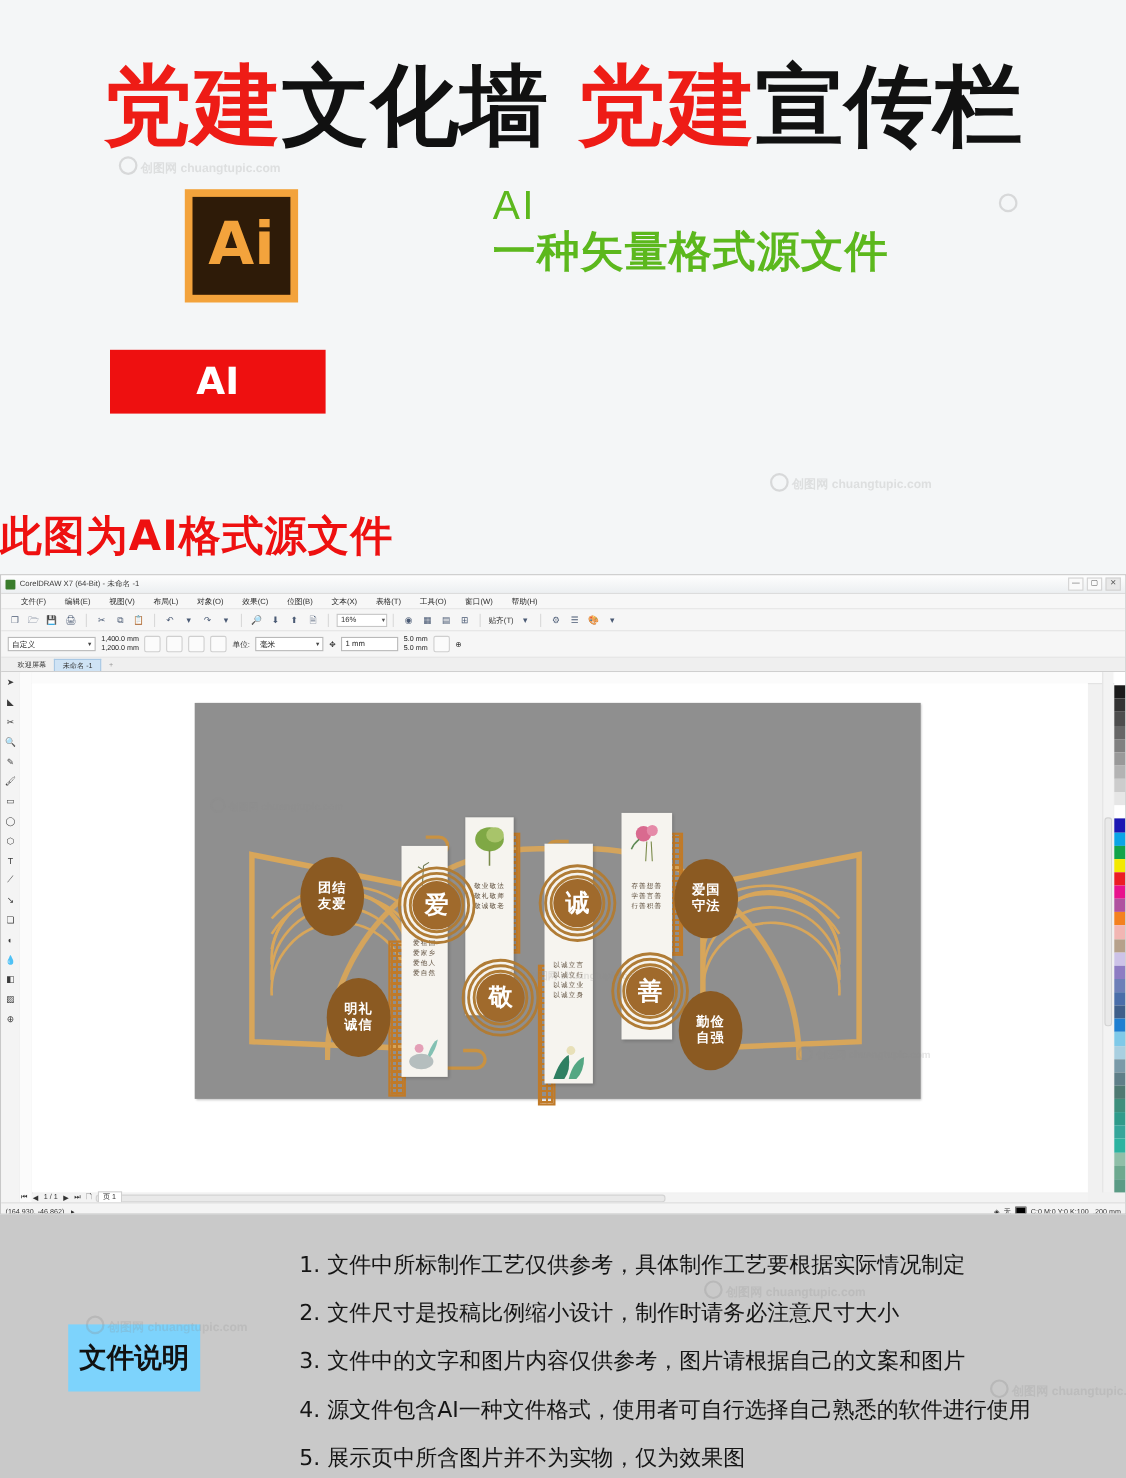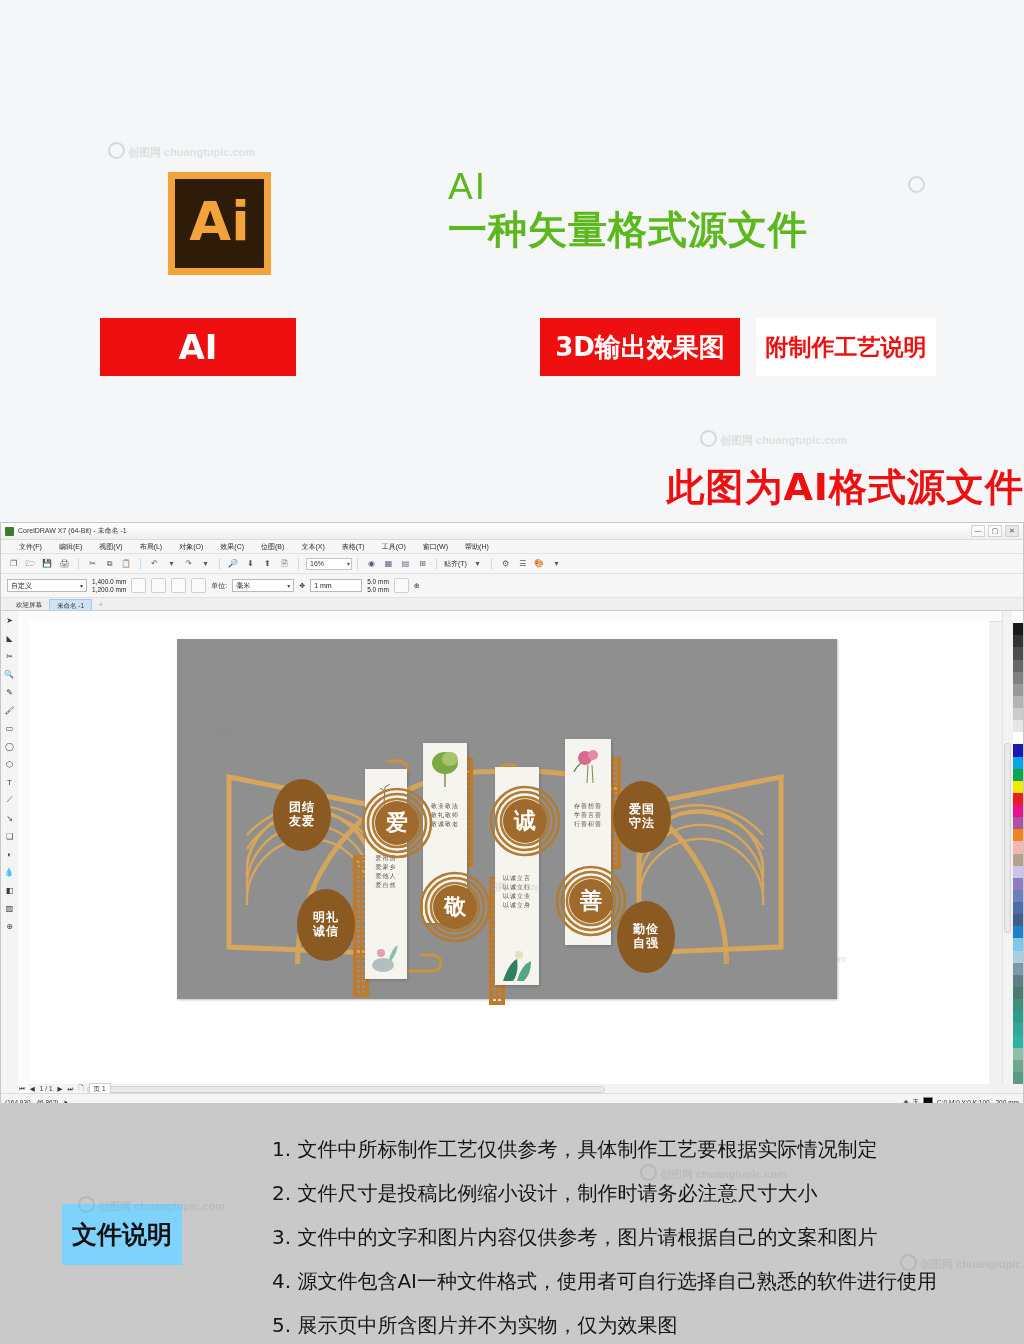--- a/index.html
+++ b/index.html
@@ -46,21 +46,21 @@
   .badge.b2{left:318px;width:204px;background:#fff;color:#ee1010;}
   .badge.b3{left:540px;width:200px;background:#ee1010;color:#fff;font-size:26px;}
   .badge.b4{left:756px;width:180px;background:#fff;color:#ee1010;font-size:23px;}
 
   .promo-sub{
     position:absolute;left:0;top:404px;width:1024px;text-align:center;
     font-size:31px;color:#141414;font-weight:500;letter-spacing:0px;white-space:nowrap;
     font-family:"DejaVu Sans","Liberation Sans",sans-serif;
   }
   .promo-note{
-    position:absolute;left:0;top:462px;width:1024px;text-align:right;
+    position:absolute;left:0;top:462px;width:1024px;text-align:left;
     font-size:38px;color:#ee1010;font-weight:bold;letter-spacing:1px;white-space:nowrap;
     font-family:"DejaVu Sans","Liberation Sans",sans-serif;
   }
 
   
   .cdr{position:absolute;left:0;top:522px;width:1024px;height:582px;background:#f1f1f1;
        border:1px solid #c8c8c8;box-sizing:border-box;overflow:hidden;}
   .titlebar{height:16px;background:linear-gradient(#fefefe,#eceff1);
             display:flex;align-items:center;padding:0 4px;border-bottom:1px solid #dcdcdc;}
   .tb-logo{width:9px;height:9px;background:#3a7d2c;margin-right:4px;flex:0 0 auto;
@@ -197,35 +197,36 @@
   .wm{position:absolute;color:rgba(140,140,140,.22);font-size:11px;pointer-events:none;
       white-space:nowrap;font-weight:bold;}
   .wm .ring{display:inline-block;width:13px;height:13px;border:2px solid rgba(140,140,140,.28);
             border-radius:50%;vertical-align:-3px;margin-right:3px;}
 </style>
 </head>
 <body>
 
 <div class="promo">
 
+  <div class="promo-title">
+    <span class="red">党建</span><span class="blk">文化墙</span><span class="gap"></span><span class="red">党建</span><span class="blk">宣传栏</span>
+  </div>
 
   <div class="ai-row">
     <div class="ai-logo">
       <div class="ai-logo-inner">Ai</div>
     </div>
     <div class="ai-text">
       <div class="l1">AI</div>
       <div class="l2">一种矢量格式源文件</div>
     </div>
   </div>
 
   <div class="badges">
     <div class="badge b1">AI</div>
-    <div class="badge b3">3D输出效果图</div>
-    <div class="badge b4">附制作工艺说明</div>
   </div>
 
   <div class="promo-note">此图为AI格式源文件</div>
 
   <div class="wm" style="left:108px;top:142px;"><span class="ring"></span><span>创图网 chuangtupic.com</span></div>
   <div class="wm" style="left:700px;top:430px;"><span class="ring"></span><span>创图网 chuangtupic.com</span></div>
   <div class="wm" style="left:908px;top:176px;"><span class="ring"></span></div>
 </div>
 
 <div class="cdr">

